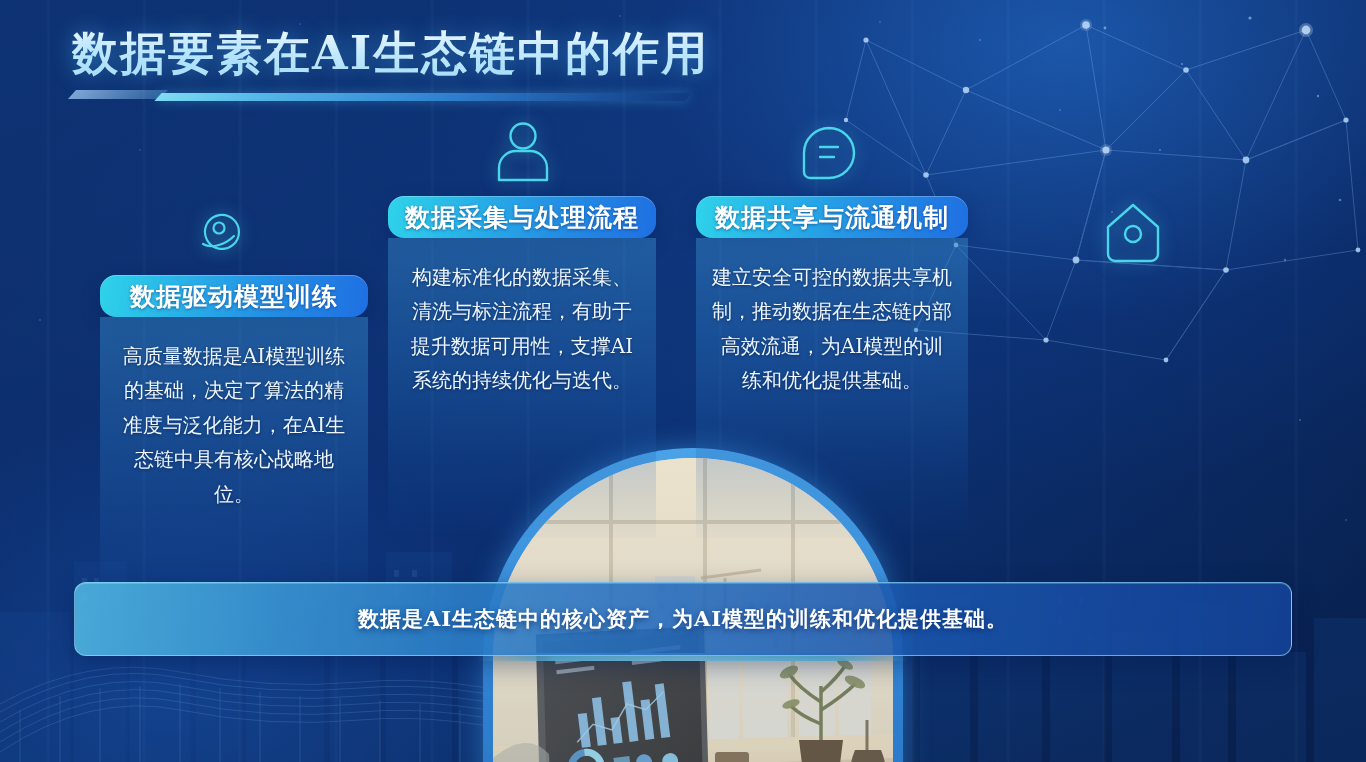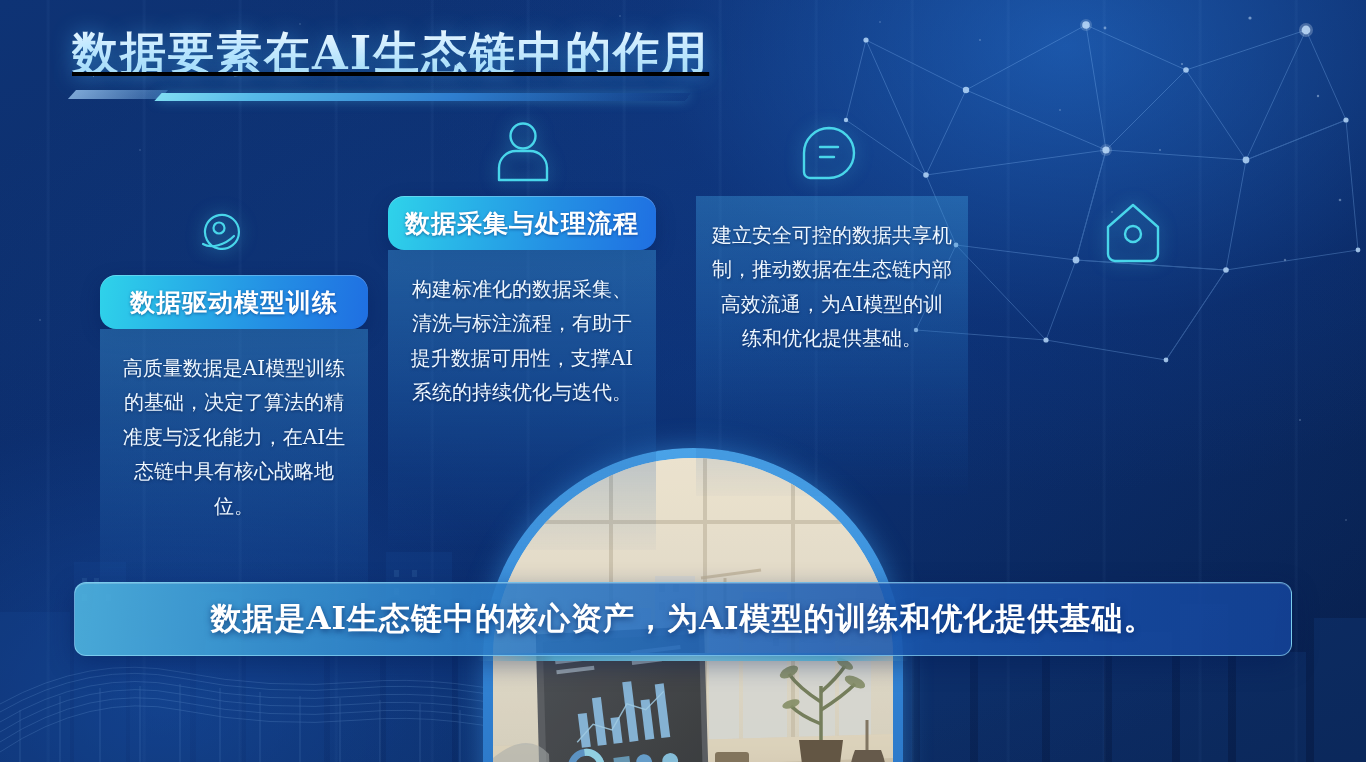--- a/index.html
+++ b/index.html
@@ -39,21 +39,21 @@
   
   #city { bottom:0; top:auto; height:270px; opacity:.5; }
   
   #mesh { bottom:0; top:auto; left:0; width:620px; height:170px; opacity:.55; }
   
   #network { top:0; right:0; left:auto; width:560px; height:420px; opacity:.95; }
   
   #stars { opacity:.85; }
 
   
-  #title-block { position:absolute; left:72px; top:24px;text-decoration:underline; }
+  #title-block { position:absolute; left:72px; top:24px; }
   #page-title {
     font-family:"DejaVu Serif","Liberation Serif",serif;
     font-weight:700;
     font-size:46px;
     letter-spacing:2px;
     line-height:1.3;
     color:#dff2fb;
     background:linear-gradient(180deg,#ffffff 0%,#e6f6ff 38%,#a8ddf5 100%);
     -webkit-background-clip:text; background-clip:text;
     -webkit-text-fill-color:transparent;
@@ -98,21 +98,21 @@
   }
 
   
   .card { position:absolute; }
   .card-header {
     position:relative;
     border-radius:16px;
     background:linear-gradient(100deg,#2fd3ea 0%,#29b6e8 26%,#2490e4 62%,#1f6fe2 100%);
     box-shadow:0 6px 18px rgba(0,30,90,.38), inset 0 1px 0 rgba(255,255,255,.25);
     display:flex; align-items:center; justify-content:center;
-    height:54px;
+    height:42px;
   }
   .card-header-text {
     font-family:"DejaVu Serif","Liberation Serif",serif;
     font-weight:700;
     font-size:25px;
     color:#ffffff;
     letter-spacing:1px;
     white-space:nowrap;
     text-shadow:0 1px 3px rgba(0,40,110,.55);
   }
@@ -165,21 +165,21 @@
         rgba(40,118,196,0.88) 38%,
         rgba(28,92,178,0.88) 62%,
         rgba(22,74,160,0.90) 85%,
         rgba(20,66,150,0.92) 100%);
     box-shadow:0 8px 26px rgba(0,25,80,.42), inset 0 1px 0 rgba(255,255,255,.20);
     display:flex; align-items:center; justify-content:center;
   }
   #banner-text {
     font-family:"DejaVu Serif","Liberation Serif",serif;
     font-weight:700;
-    font-size:31px;
+    font-size:21px;
     letter-spacing:1px;
     color:#ffffff;
     white-space:nowrap;
     text-shadow:0 2px 6px rgba(0,30,90,.65);
   }
 </style>
 </head>
 <body>
 
 <div id="stage">
@@ -498,20 +498,23 @@
   <div class="card" id="card-2">
     <div class="card-header">
       <span class="card-header-text">数据采集与处理流程</span>
     </div>
     <div class="card-body">
       <p class="card-body-text">构建标准化的数据采集、清洗与标注流程，有助于提升数据可用性，支撑AI系统的持续优化与迭代。</p>
     </div>
   </div>
 
   <div class="card" id="card-3">
+    <div class="card-header">
+      <span class="card-header-text">数据共享与流通机制</span>
+    </div>
     <div class="card-body">
       <p class="card-body-text">建立安全可控的数据共享机制，推动数据在生态链内部高效流通，为AI模型的训练和优化提供基础。</p>
     </div>
   </div>
 
 
   <div id="banner">
     <span id="banner-text">数据是AI生态链中的核心资产，为AI模型的训练和优化提供基础。</span>
   </div>
 

